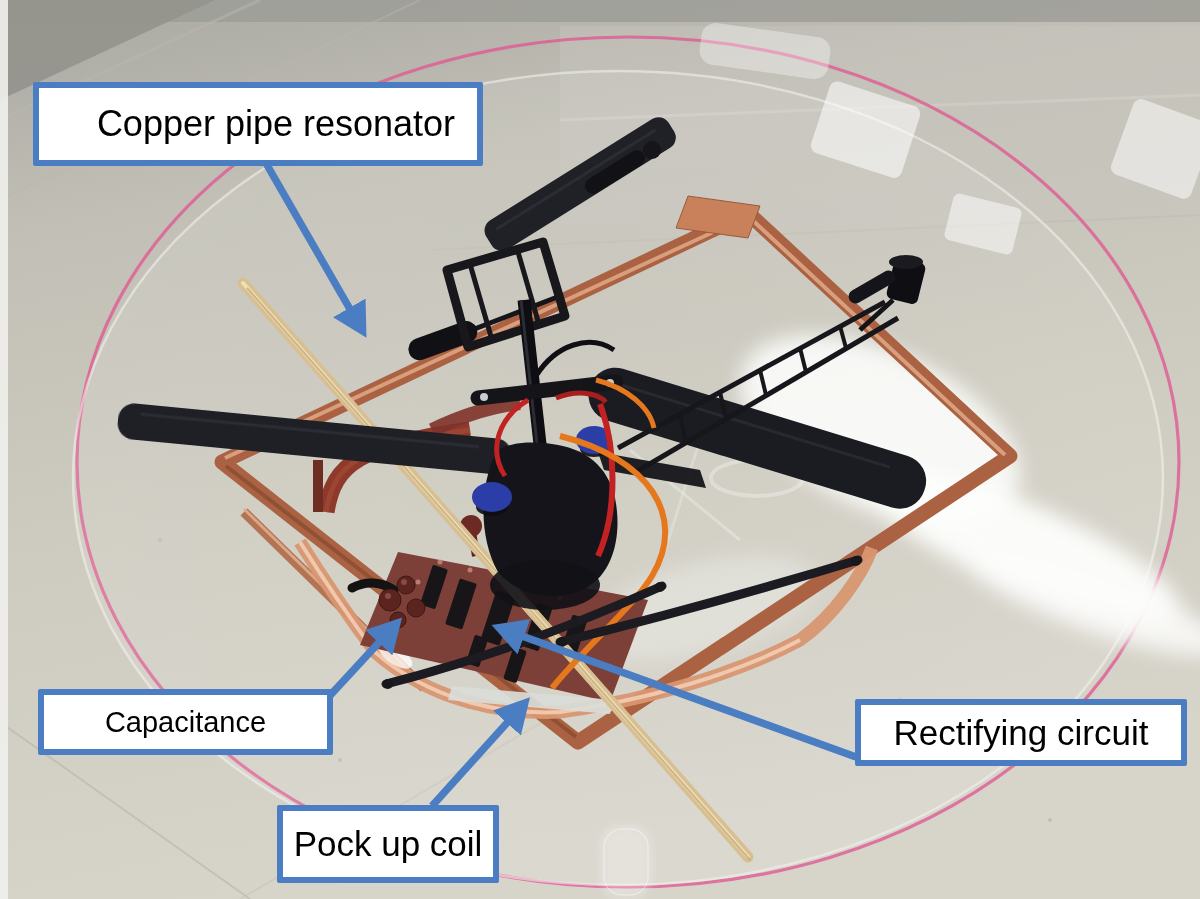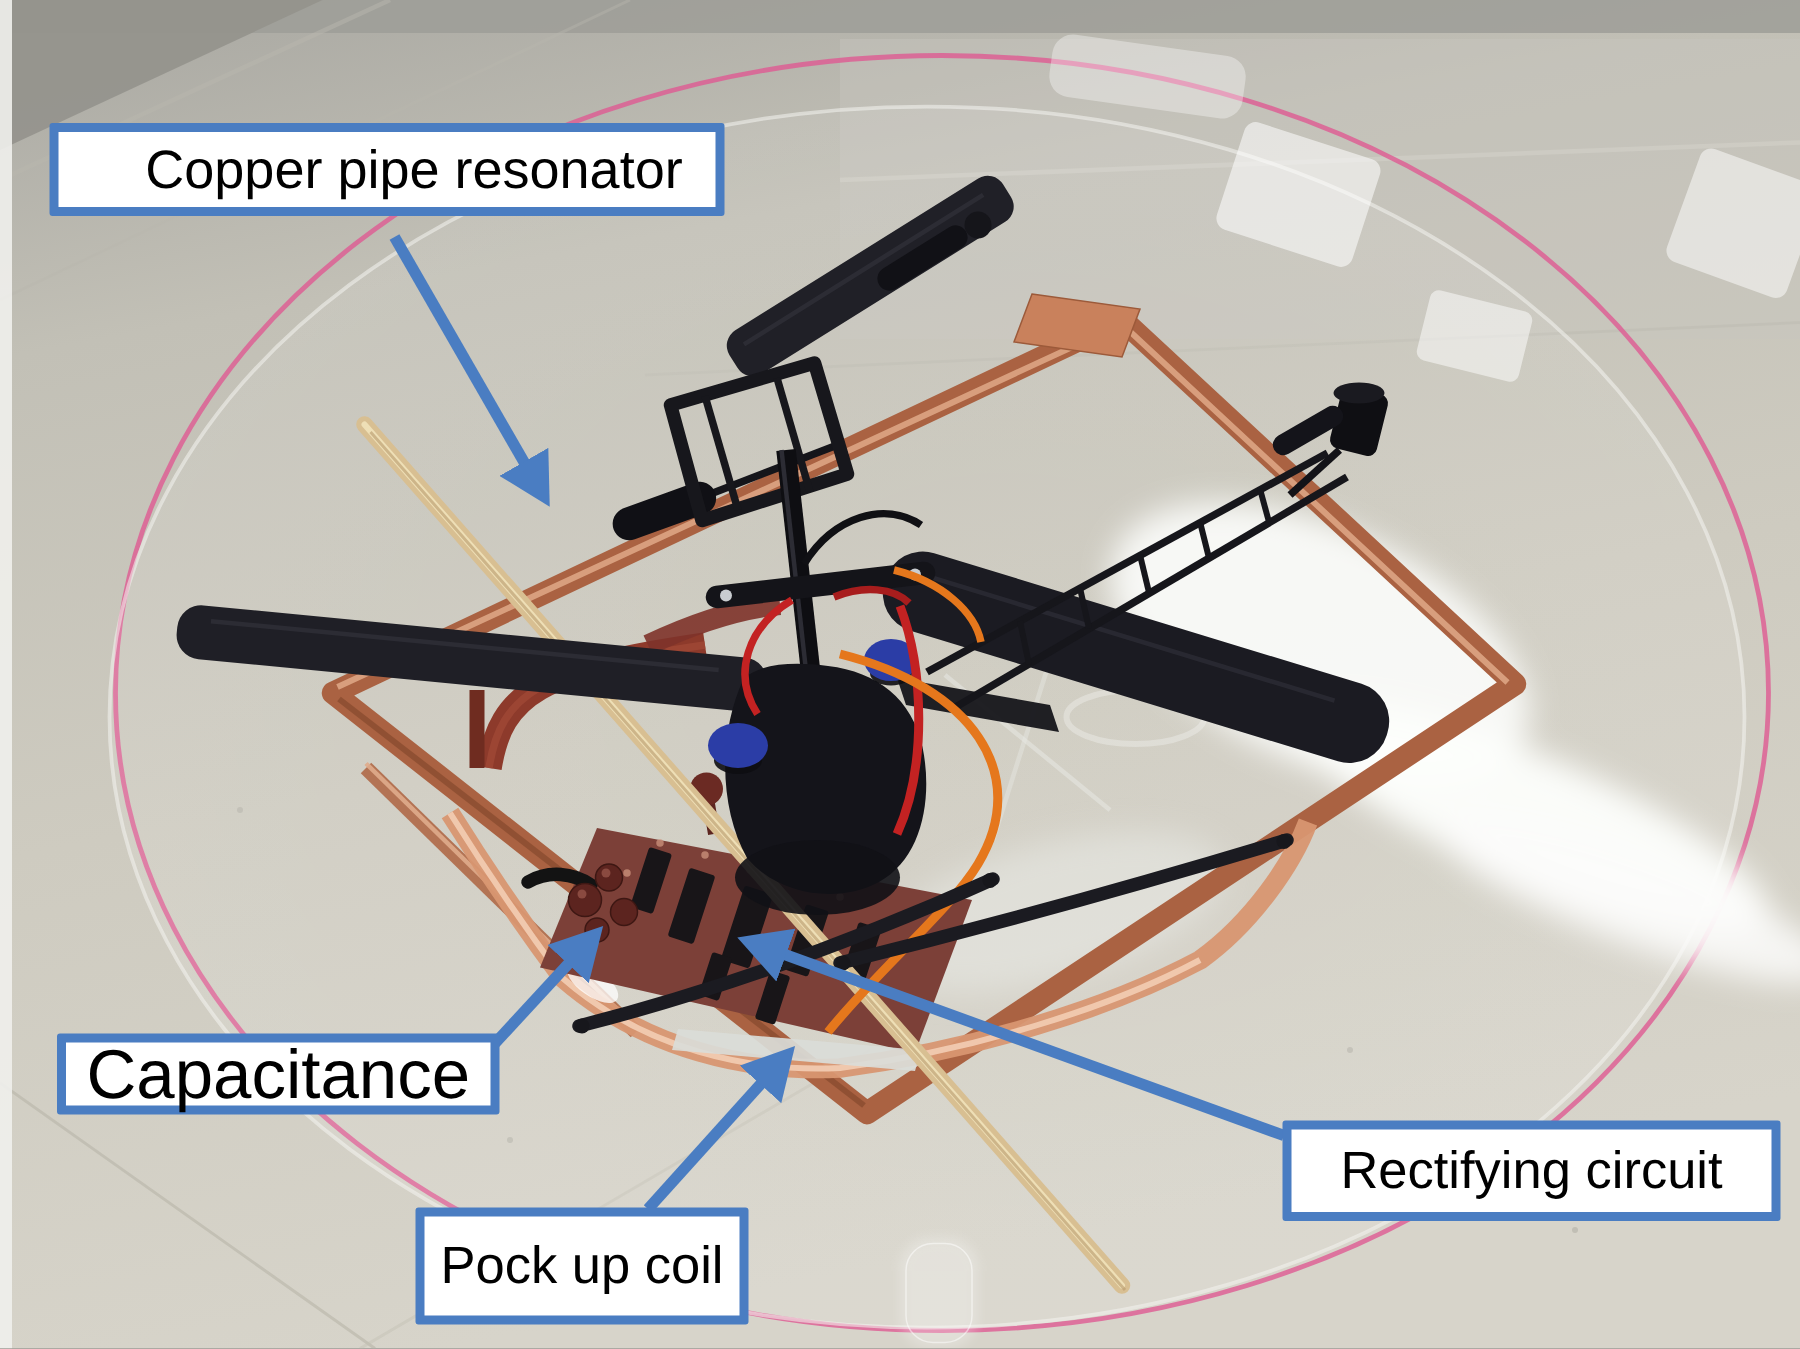--- a/index.html
+++ b/index.html
@@ -15,24 +15,24 @@
     position:absolute;
     box-sizing:border-box;
     background:#ffffff;
     border:6px solid #4a7dc2;
     border-radius:2px;
     display:flex;align-items:center;justify-content:center;
     color:#000;
     white-space:nowrap;
     z-index:5;
   }
-  .co-resonator{left:33px;top:82px;width:450px;height:62px;font-size:36px;padding-left:36px;}
-  .co-capacitance{left:38px;top:689px;width:295px;height:54px;font-size:46px;}
+  .co-resonator{left:33px;top:82px;width:450px;height:84px;font-size:36px;padding-left:36px;}
+  .co-capacitance{left:38px;top:689px;width:295px;height:66px;font-size:29px;}
   .co-pock{left:277px;top:805px;width:222px;height:78px;font-size:35px;}
-  .co-rect{left:855px;top:747px;width:332px;height:67px;font-size:35px;}
+  .co-rect{left:855px;top:699px;width:332px;height:67px;font-size:35px;}
 </style>
 </head>
 <body>
 
 <div class="stage">
 
 <svg class="scene" viewBox="0 0 1200 899" xmlns="http://www.w3.org/2000/svg">
   <defs>
     <linearGradient id="floorG" x1="0" y1="0" x2="0.25" y2="1">
       <stop offset="0" stop-color="#a8a7a1"></stop>

